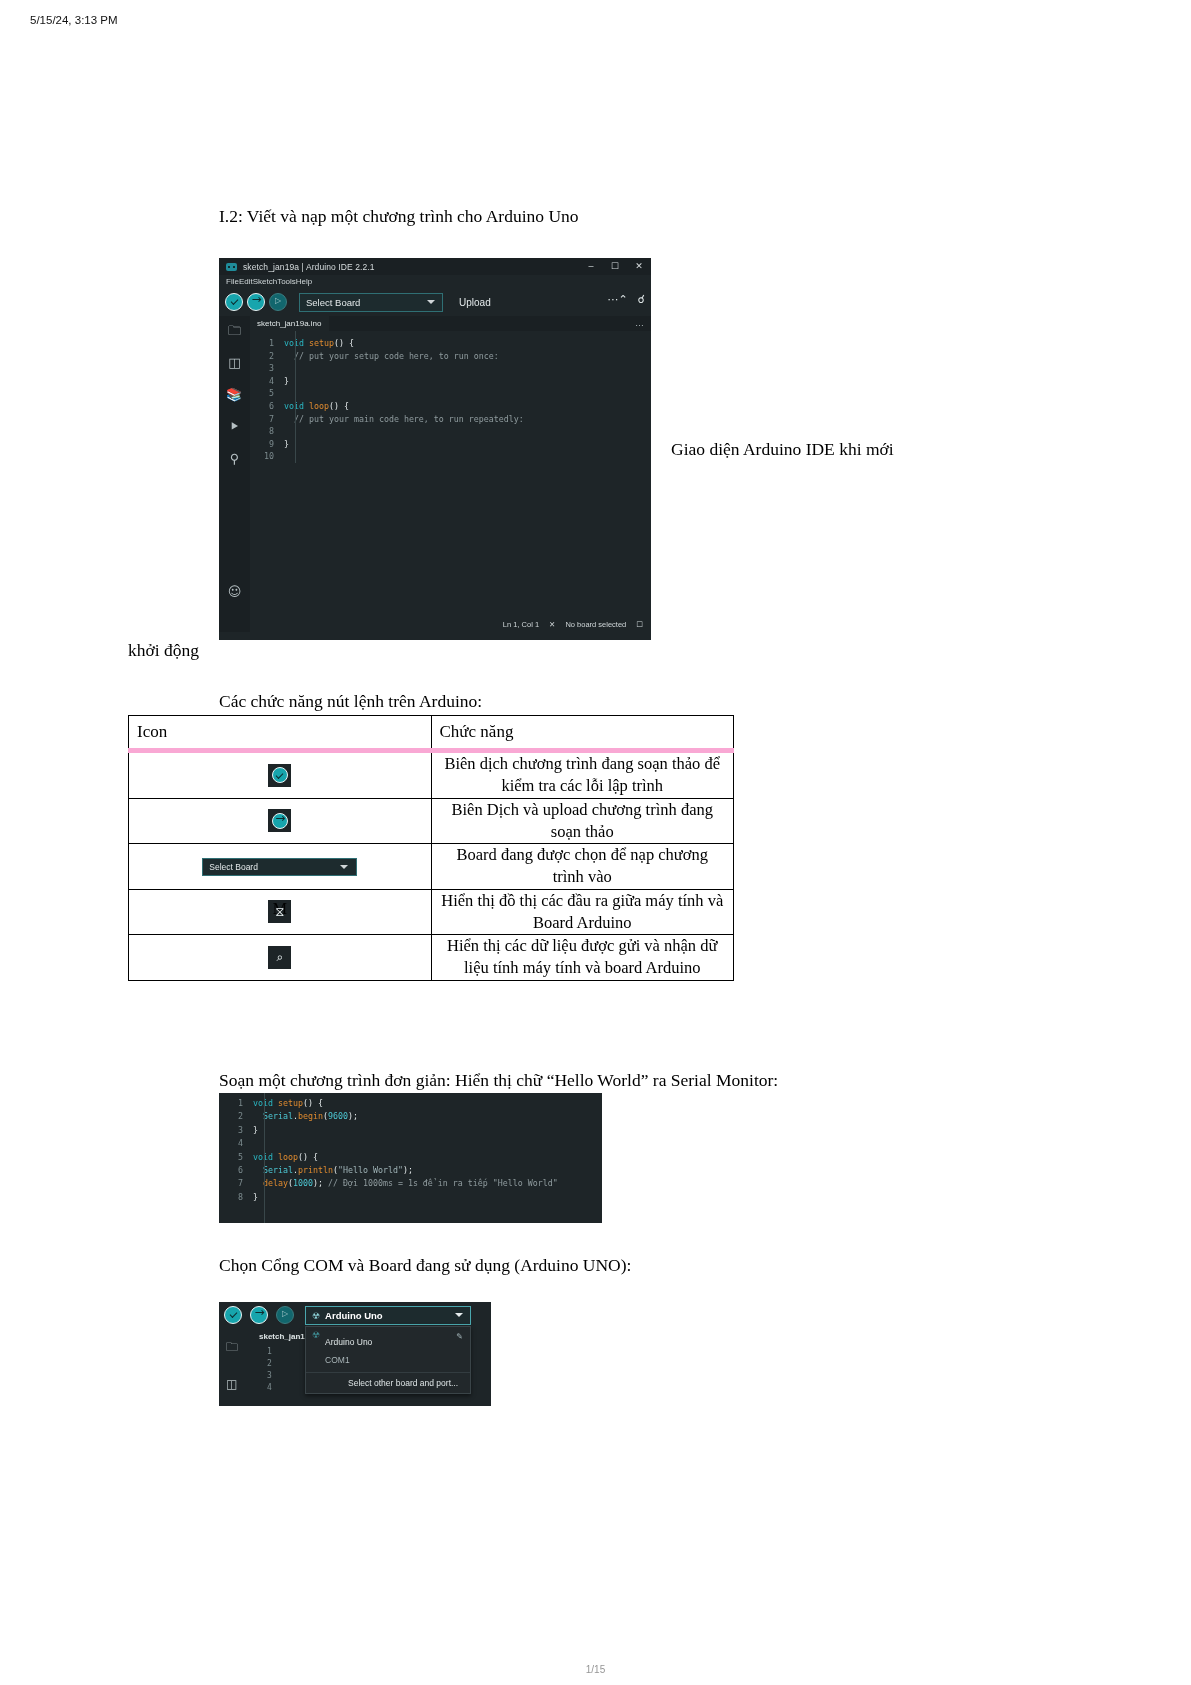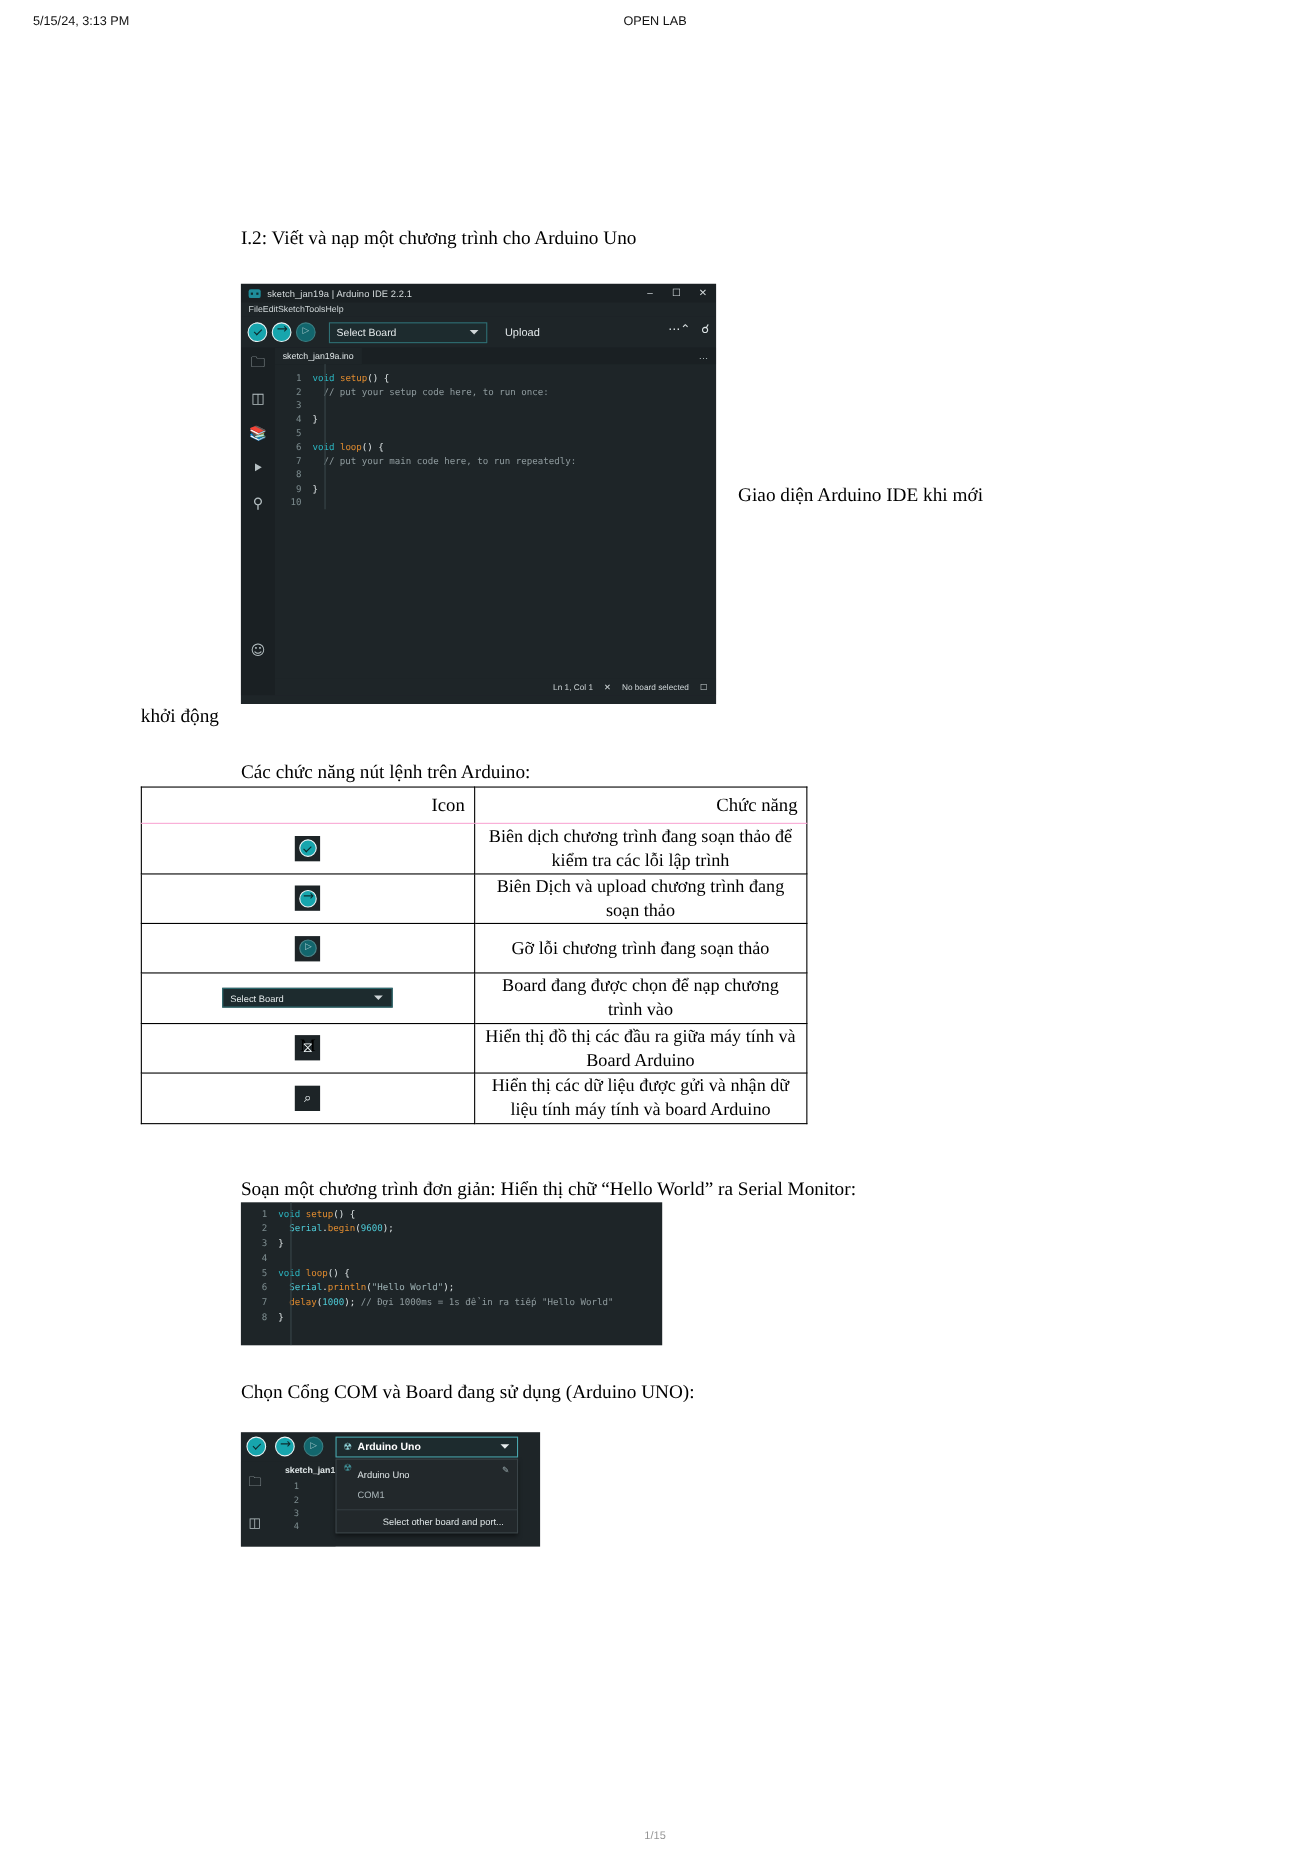--- a/index.html
+++ b/index.html
@@ -149,21 +149,21 @@
 
   
   .fn-table {
     position:absolute; left:128px; top:715px; width:606px;
     border-collapse:collapse; table-layout:fixed;
   }
   .fn-table td, .fn-table th {
     border:1px solid #000; padding:6px 8px; vertical-align:middle;
   }
   .fn-table th {
-    font-weight:normal; font-size:17px; text-align:right; border-bottom:1px solid #f9a8d4;
+    font-weight:normal; font-size:17px; text-align:left; border-bottom:5px solid #f9a8d4;
   }
   .fn-table td.icon-cell { width:333px; text-align:center; height:45px; }
   .fn-table td.desc-cell {
     font-size:16.5px; text-align:center; line-height:1.35; padding:0 8px;
   }
   
   .chip {
     display:inline-block; width:23px; height:23px; background:#1d2427;
     position:relative; vertical-align:middle;
   }
@@ -256,21 +256,20 @@
     font-size:8px; color:#7c8b8e; line-height:12px; }
   .bd-ab { position:absolute; left:7px; top:36px; display:flex; flex-direction:column; gap:18px;
     color:#b6c0c3; font-size:12px; font-family:"DejaVu Sans", sans-serif; }
   .bd-icons { position:absolute; left:5px; top:4px; display:flex; gap:4px; }
 </style>
 </head>
 <body>
 
 <div class="print-header">
   <div class="ph-left">5/15/24, 3:13 PM</div>
-  <div class="ph-center">OPEN LAB</div>
 </div>
 
 <div class="doc">
 
   <div class="para heading-12">I.2: Viết và nạp một chương trình cho Arduino Uno</div>
 
   <div class="ide-window">
 
     <div class="ide-titlebar">
       <div class="ide-logo"></div>
@@ -360,24 +359,20 @@
     <tbody id="fn-tbody">
         <tr>
           <td class="icon-cell"><span class="chip verify"><span class="circ"></span></span></td>
           <td class="desc-cell">Biên dịch chương trình đang soạn thảo để kiểm tra các lỗi lập trình</td>
         </tr>
         <tr>
           <td class="icon-cell"><span class="chip upload"><span class="circ"></span></span></td>
           <td class="desc-cell">Biên Dịch và upload chương trình đang soạn thảo</td>
         </tr>
         <tr>
-          <td class="icon-cell"><span class="chip debug"><span class="circ"></span></span></td>
-          <td class="desc-cell">Gỡ lỗi chương trình đang soạn thảo</td>
-        </tr>
-        <tr>
           <td class="icon-cell"><span class="chip-board"><span class="cb-label">Select Board</span><span class="cb-caret"></span></span></td>
           <td class="desc-cell">Board đang được chọn để nạp chương trình vào</td>
         </tr>
         <tr>
           <td class="icon-cell"><span class="chip plot"><span class="glyph">⧖</span></span></td>
           <td class="desc-cell">Hiển thị đồ thị các đầu ra giữa máy tính và Board Arduino</td>
         </tr>
         <tr>
           <td class="icon-cell"><span class="chip monitor"><span class="glyph">⌕</span></span></td>
           <td class="desc-cell">Hiển thị các dữ liệu được gửi và nhận dữ liệu tính máy tính và board Arduino</td>

